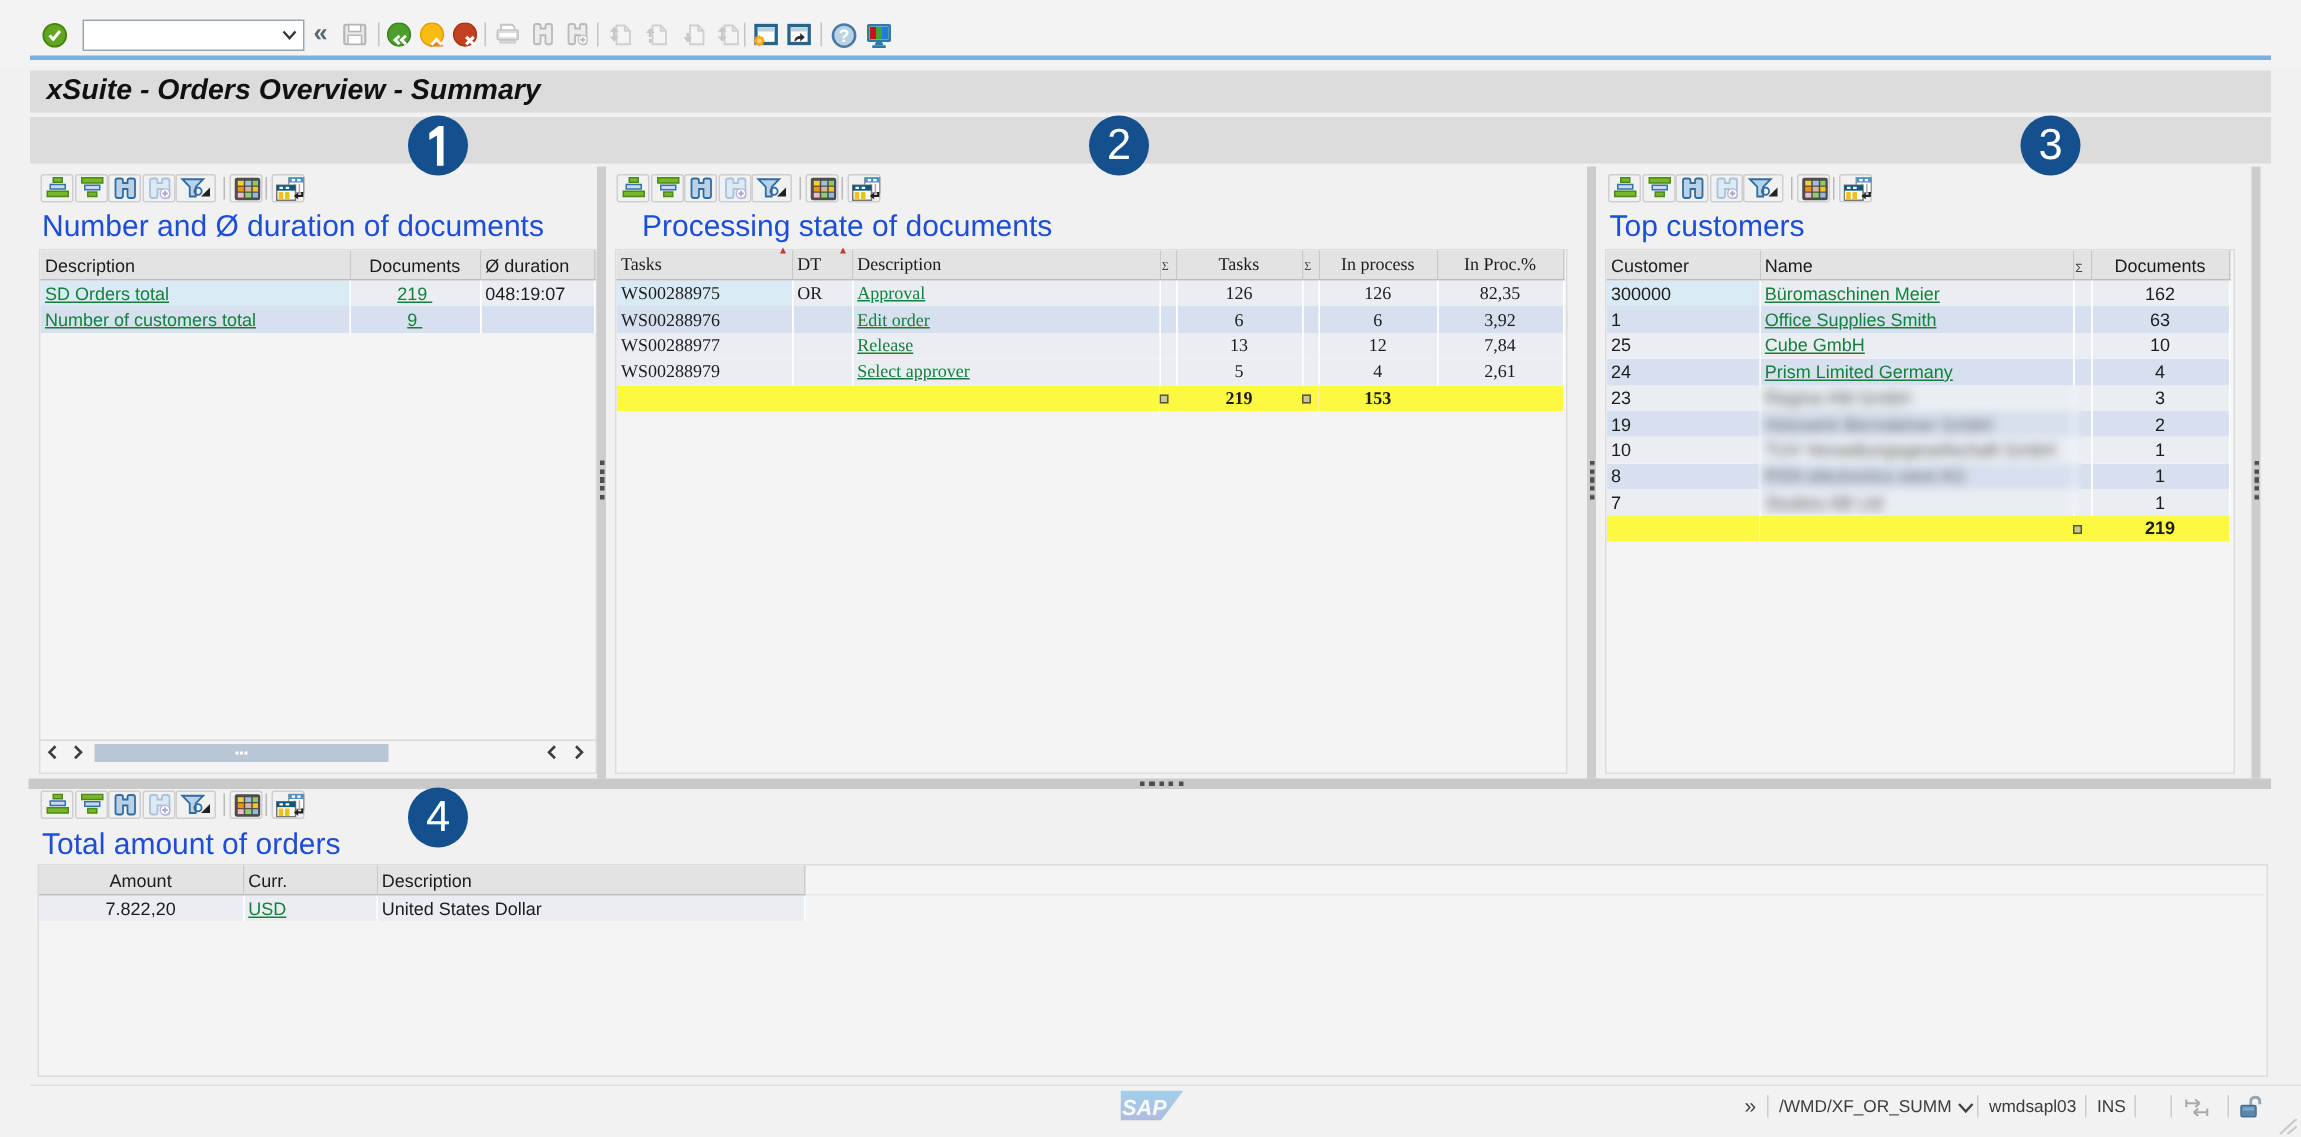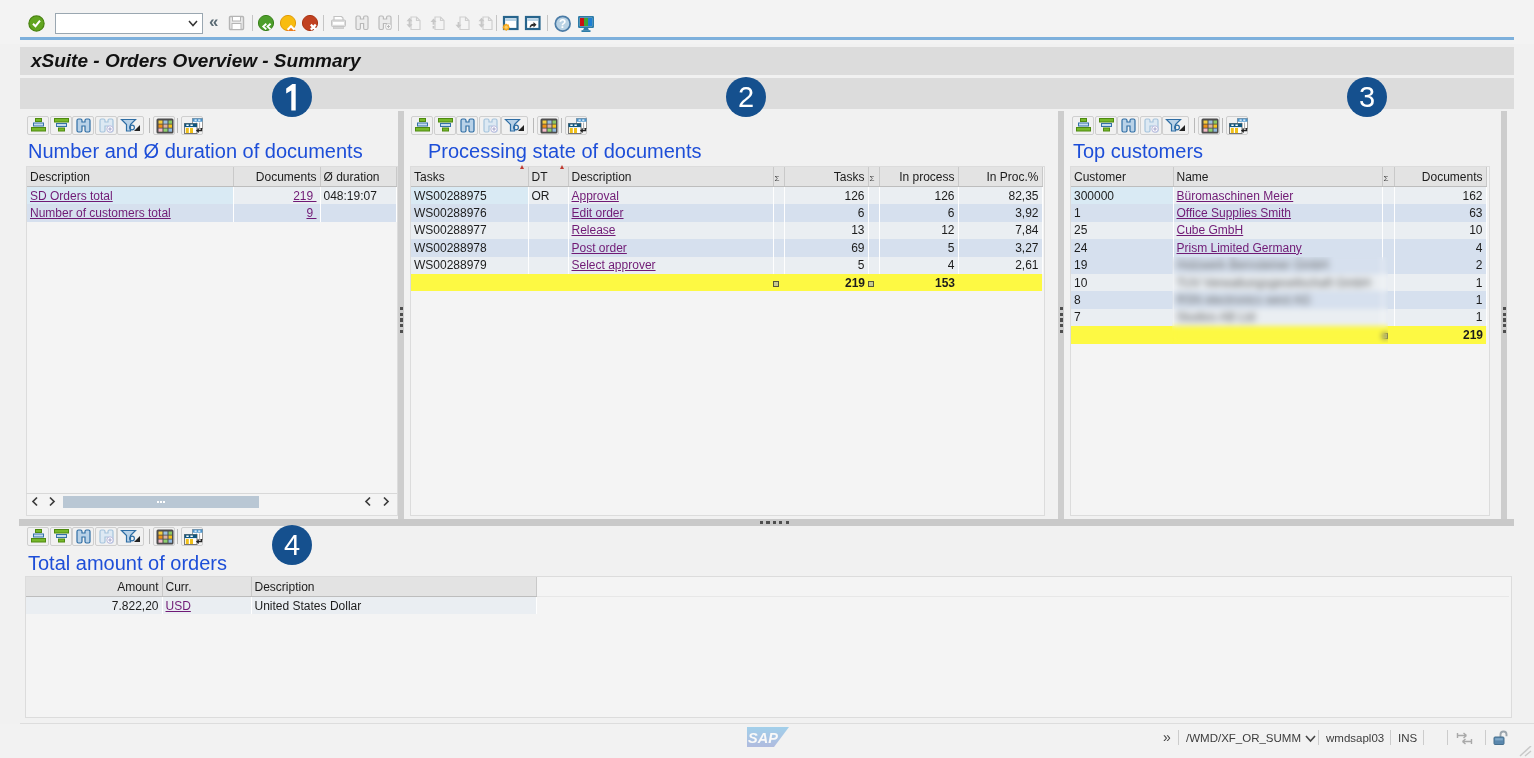--- a/index.html
+++ b/index.html
@@ -22,23 +22,23 @@
 .ab { position:absolute; top:0; width:22px; height:19px; background:#f1f1f1; border:1px solid #cfcfcf; border-radius:2px; box-sizing:border-box; }
 .ab svg { position:absolute; left:2px; top:1px; }
 .absep { position:absolute; top:2px; width:1px; height:15px; background:#b9b9b9; }
 .alvtitle { position:absolute; font-size:20px; color:#1d4ed8; white-space:nowrap; }
 table.alv { border-collapse:collapse; table-layout:fixed; font-size:12px; position:absolute; }
 table.alv th { background:#e3e3e3; font-weight:normal; text-align:left; border-right:1px solid #c9c9c9; border-bottom:1px solid #bdbdbd; padding:0 3px; height:19px; white-space:nowrap; position:relative; }
 table.alv td { border-right:1px solid rgba(255,255,255,.85); padding:0 3px; height:17.4px; white-space:nowrap; overflow:hidden; }
 tr.rl td { background:#eaeef2; }
 tr.rb td { background:#d6e0ee; }
 td.lead { background:#d9eaf4 !important; }
-table.alv td.num, table.alv th.num { text-align:right; }
+table.alv td.num, table.alv th.num { text-align:center; }
 tr.tot td { background:#fdf943; font-weight:bold; border-right:none; }
-a.lnk { color:#701a75; text-decoration:underline; }
+a.lnk { color:#15803d; text-decoration:underline; }
 span.blur { filter:blur(2.6px); color:#5a5a5a; }
 .sorttri { position:absolute; width:0; height:0; border-left:2.8px solid transparent; border-right:2.8px solid transparent; border-bottom:4px solid #c03a30; }
 .sig { font-size:8px; color:#444; }
 #statusline { left:20px; top:723px; width:1514px; height:1px; background:#dddddd; }
 #statusbar { left:0; top:724px; width:1534px; height:34px; background:#f2f2f2; color:#333; }
 #statusbar .it { position:absolute; top:8px; font-size:11.5px; white-space:nowrap; color:#3c3c3c; }
 #statusbar .sp { position:absolute; top:6px; width:1px; height:15px; background:#cccccc; }
 .ncircle { position:absolute; width:40px; height:40px; border-radius:50%; background:#15508e; color:#fff; font-size:29px; text-align:center; line-height:40px; z-index:50; }
 .ticon { position:absolute; top:15px; }
 #p1sb { position:absolute; left:26px; top:493px; width:371px; height:15px; border-top:1px solid #d8d8d8; }
@@ -473,21 +473,21 @@
   <div class="thumb"></div>
   <div class="dots"><i></i><i></i><i></i></div>
   <svg class="sbarrow" style="left:338px;" width="8" height="11">
       <path d="M6 1.5 L2 5.5 L6 9.5" stroke="#3c3c3c" stroke-width="1.7" fill="none"></path>
     </svg>
   <svg class="sbarrow" style="left:356px;" width="8" height="11">
       <path d="M2 1.5 L6 5.5 L2 9.5" stroke="#3c3c3c" stroke-width="1.7" fill="none"></path>
     </svg>
 </div>
 
-<table class="alv" style="left:411px; top:167px; width:631px;">
+<table class="alv" style="left:411px; top:167px; width:631px;font-family:Liberation Serif, serif;">
   <colgroup>
       <col style="width:117px">
       <col style="width:40px">
       <col style="width:205px">
       <col style="width:11px">
       <col style="width:84px">
       <col style="width:11px">
       <col style="width:79px">
       <col style="width:84px">
     </colgroup>
@@ -525,30 +525,20 @@
   <tr class="rl">
         <td>WS00288977</td>
         <td></td>
         <td><a class="lnk">Release</a></td>
         <td></td>
         <td class="num">13</td>
         <td></td>
         <td class="num">12</td>
         <td class="num">7,84</td>
       </tr>
-  <tr class="rb">
-        <td>WS00288978</td>
-        <td></td>
-        <td><a class="lnk">Post order</a></td>
-        <td></td>
-        <td class="num">69</td>
-        <td></td>
-        <td class="num">5</td>
-        <td class="num">3,27</td>
-      </tr>
   <tr class="rl">
         <td>WS00288979</td>
         <td></td>
         <td><a class="lnk">Select approver</a></td>
         <td></td>
         <td class="num">5</td>
         <td></td>
         <td class="num">4</td>
         <td class="num">2,61</td>
       </tr>
@@ -595,20 +585,26 @@
         <td>25</td>
         <td><a class="lnk">Cube GmbH</a></td>
         <td></td>
         <td class="num">10</td>
       </tr>
   <tr class="rb">
         <td>24</td>
         <td><a class="lnk">Prism Limited Germany</a></td>
         <td></td>
         <td class="num">4</td>
+      </tr>
+  <tr class="rl">
+        <td>23</td>
+        <td><span class="blur">Regina Hld GmbH</span></td>
+        <td></td>
+        <td class="num">3</td>
       </tr>
   <tr class="rb">
         <td>19</td>
         <td><span class="blur">Holzwerk Bernsteiner GmbH</span></td>
         <td></td>
         <td class="num">2</td>
       </tr>
   <tr class="rl">
         <td>10</td>
         <td><span class="blur">TUV Verwaltungsgesellschaft GmbH</span></td>

